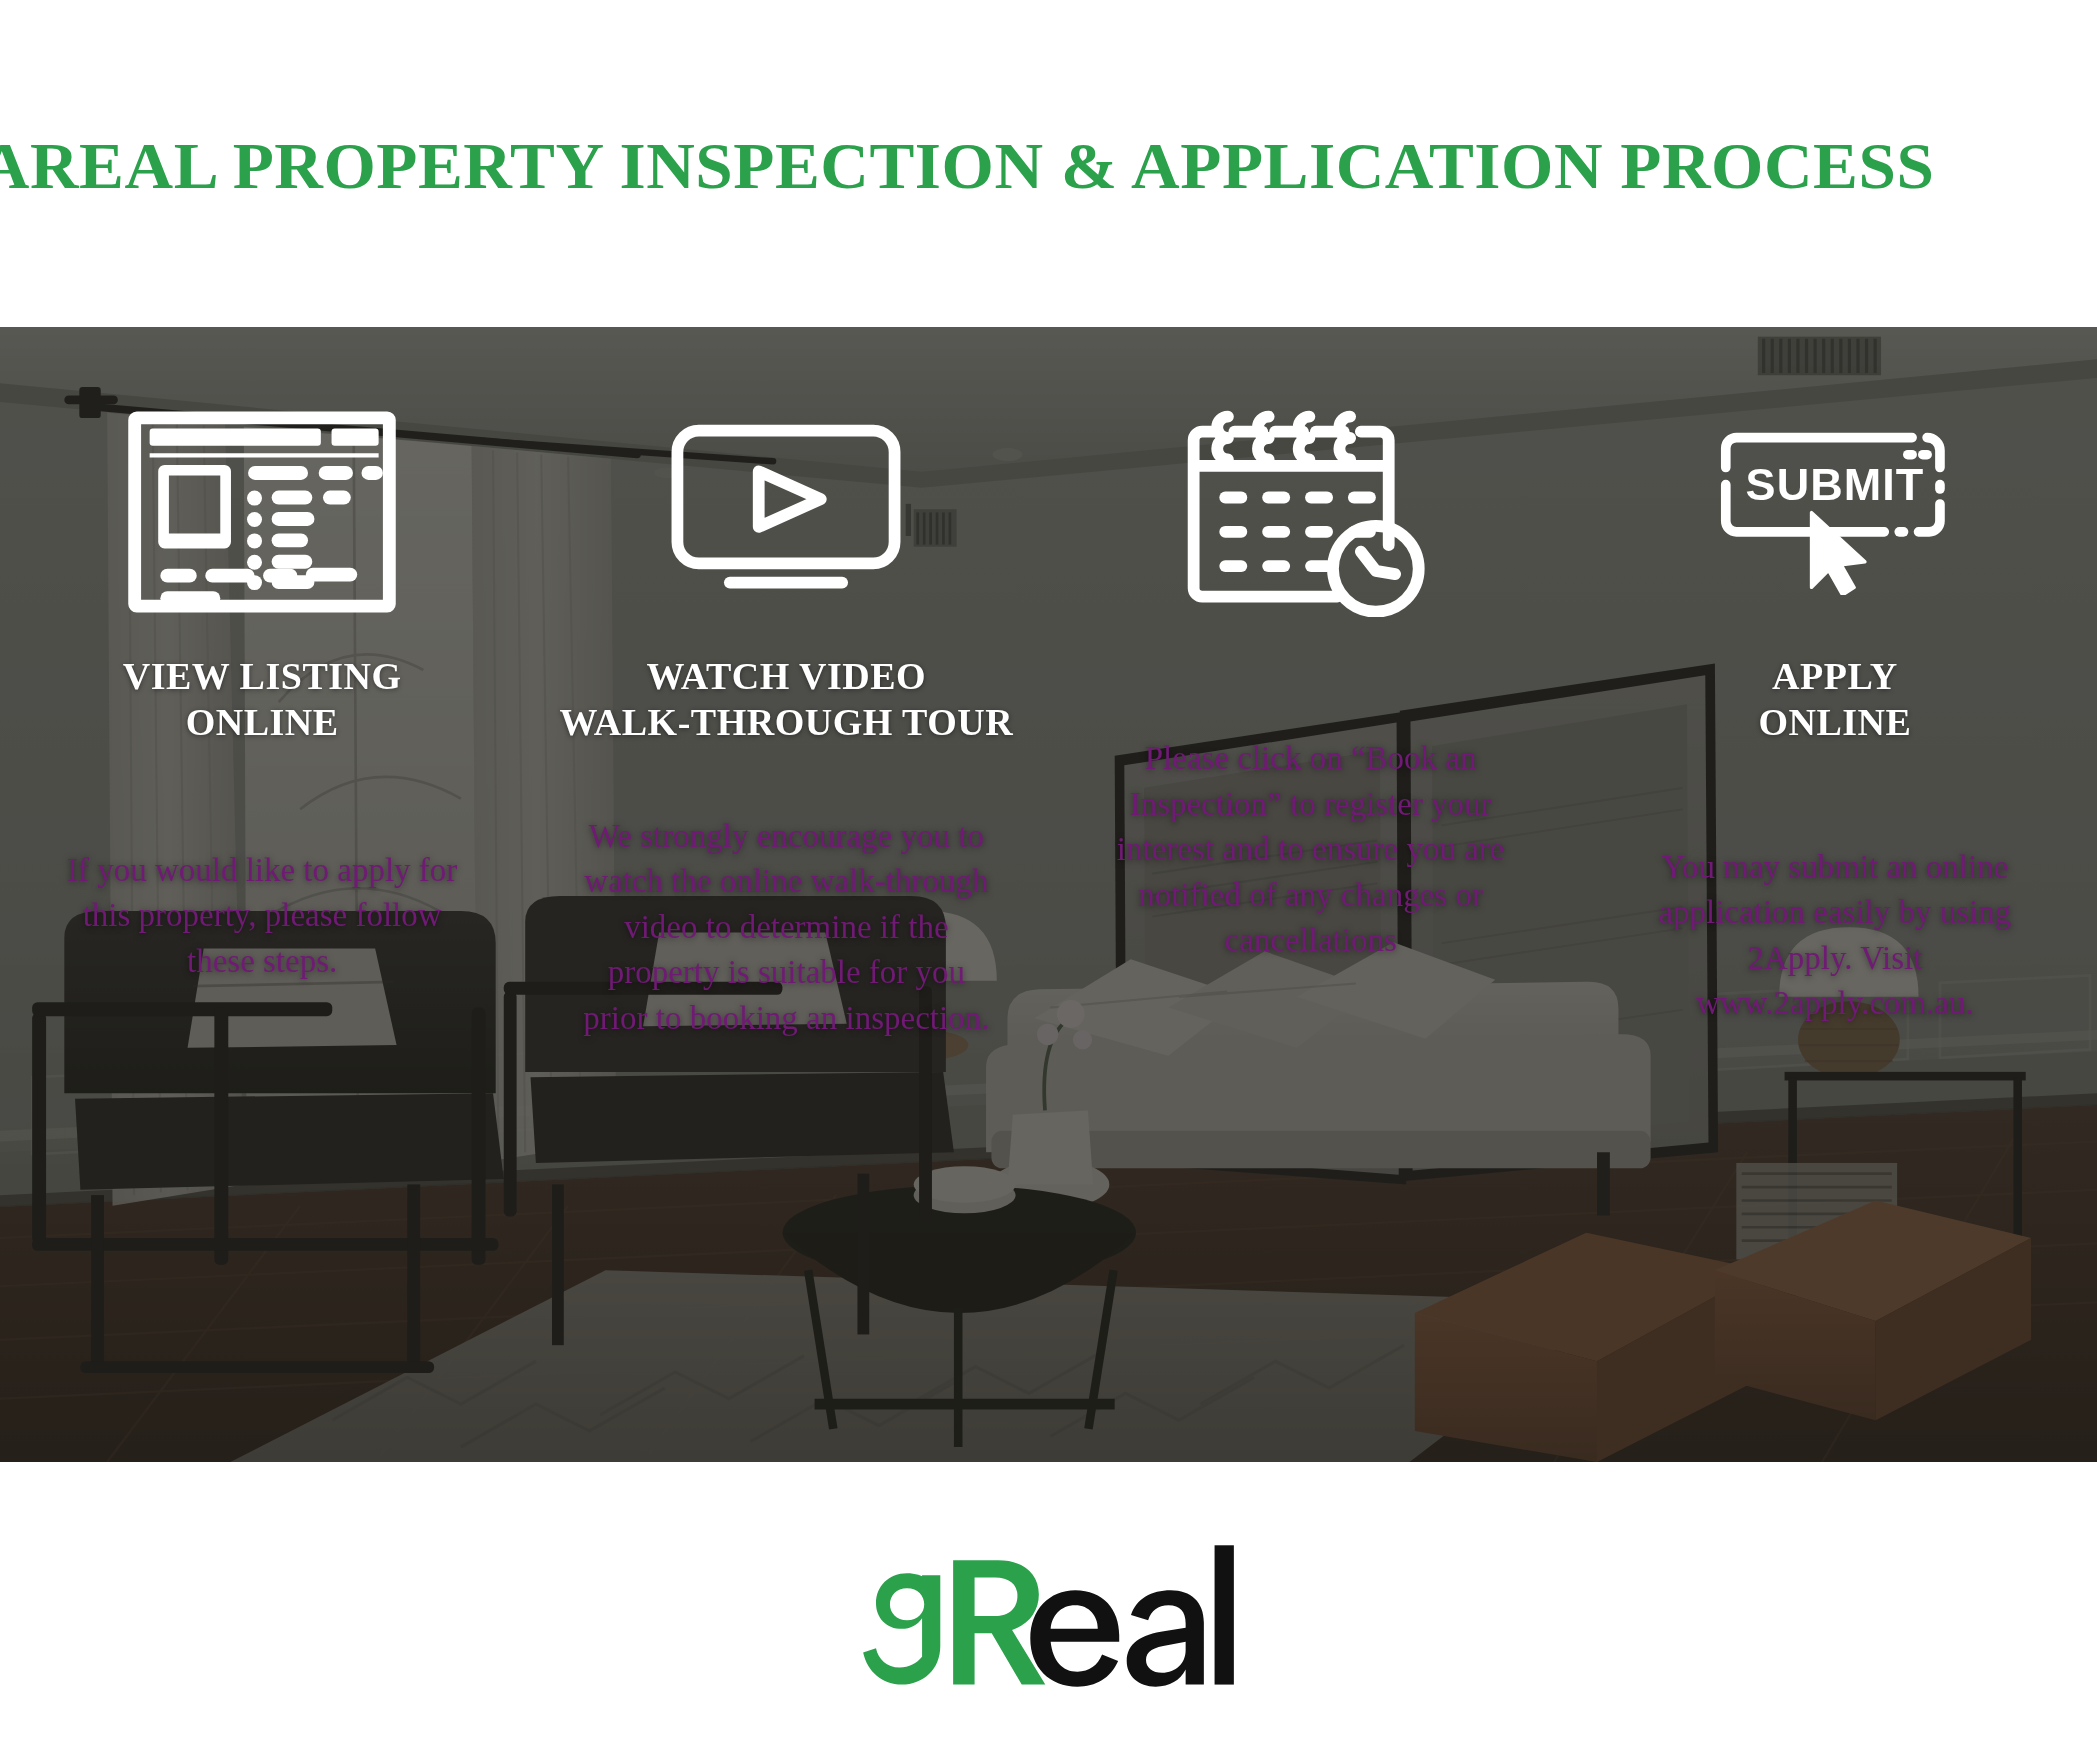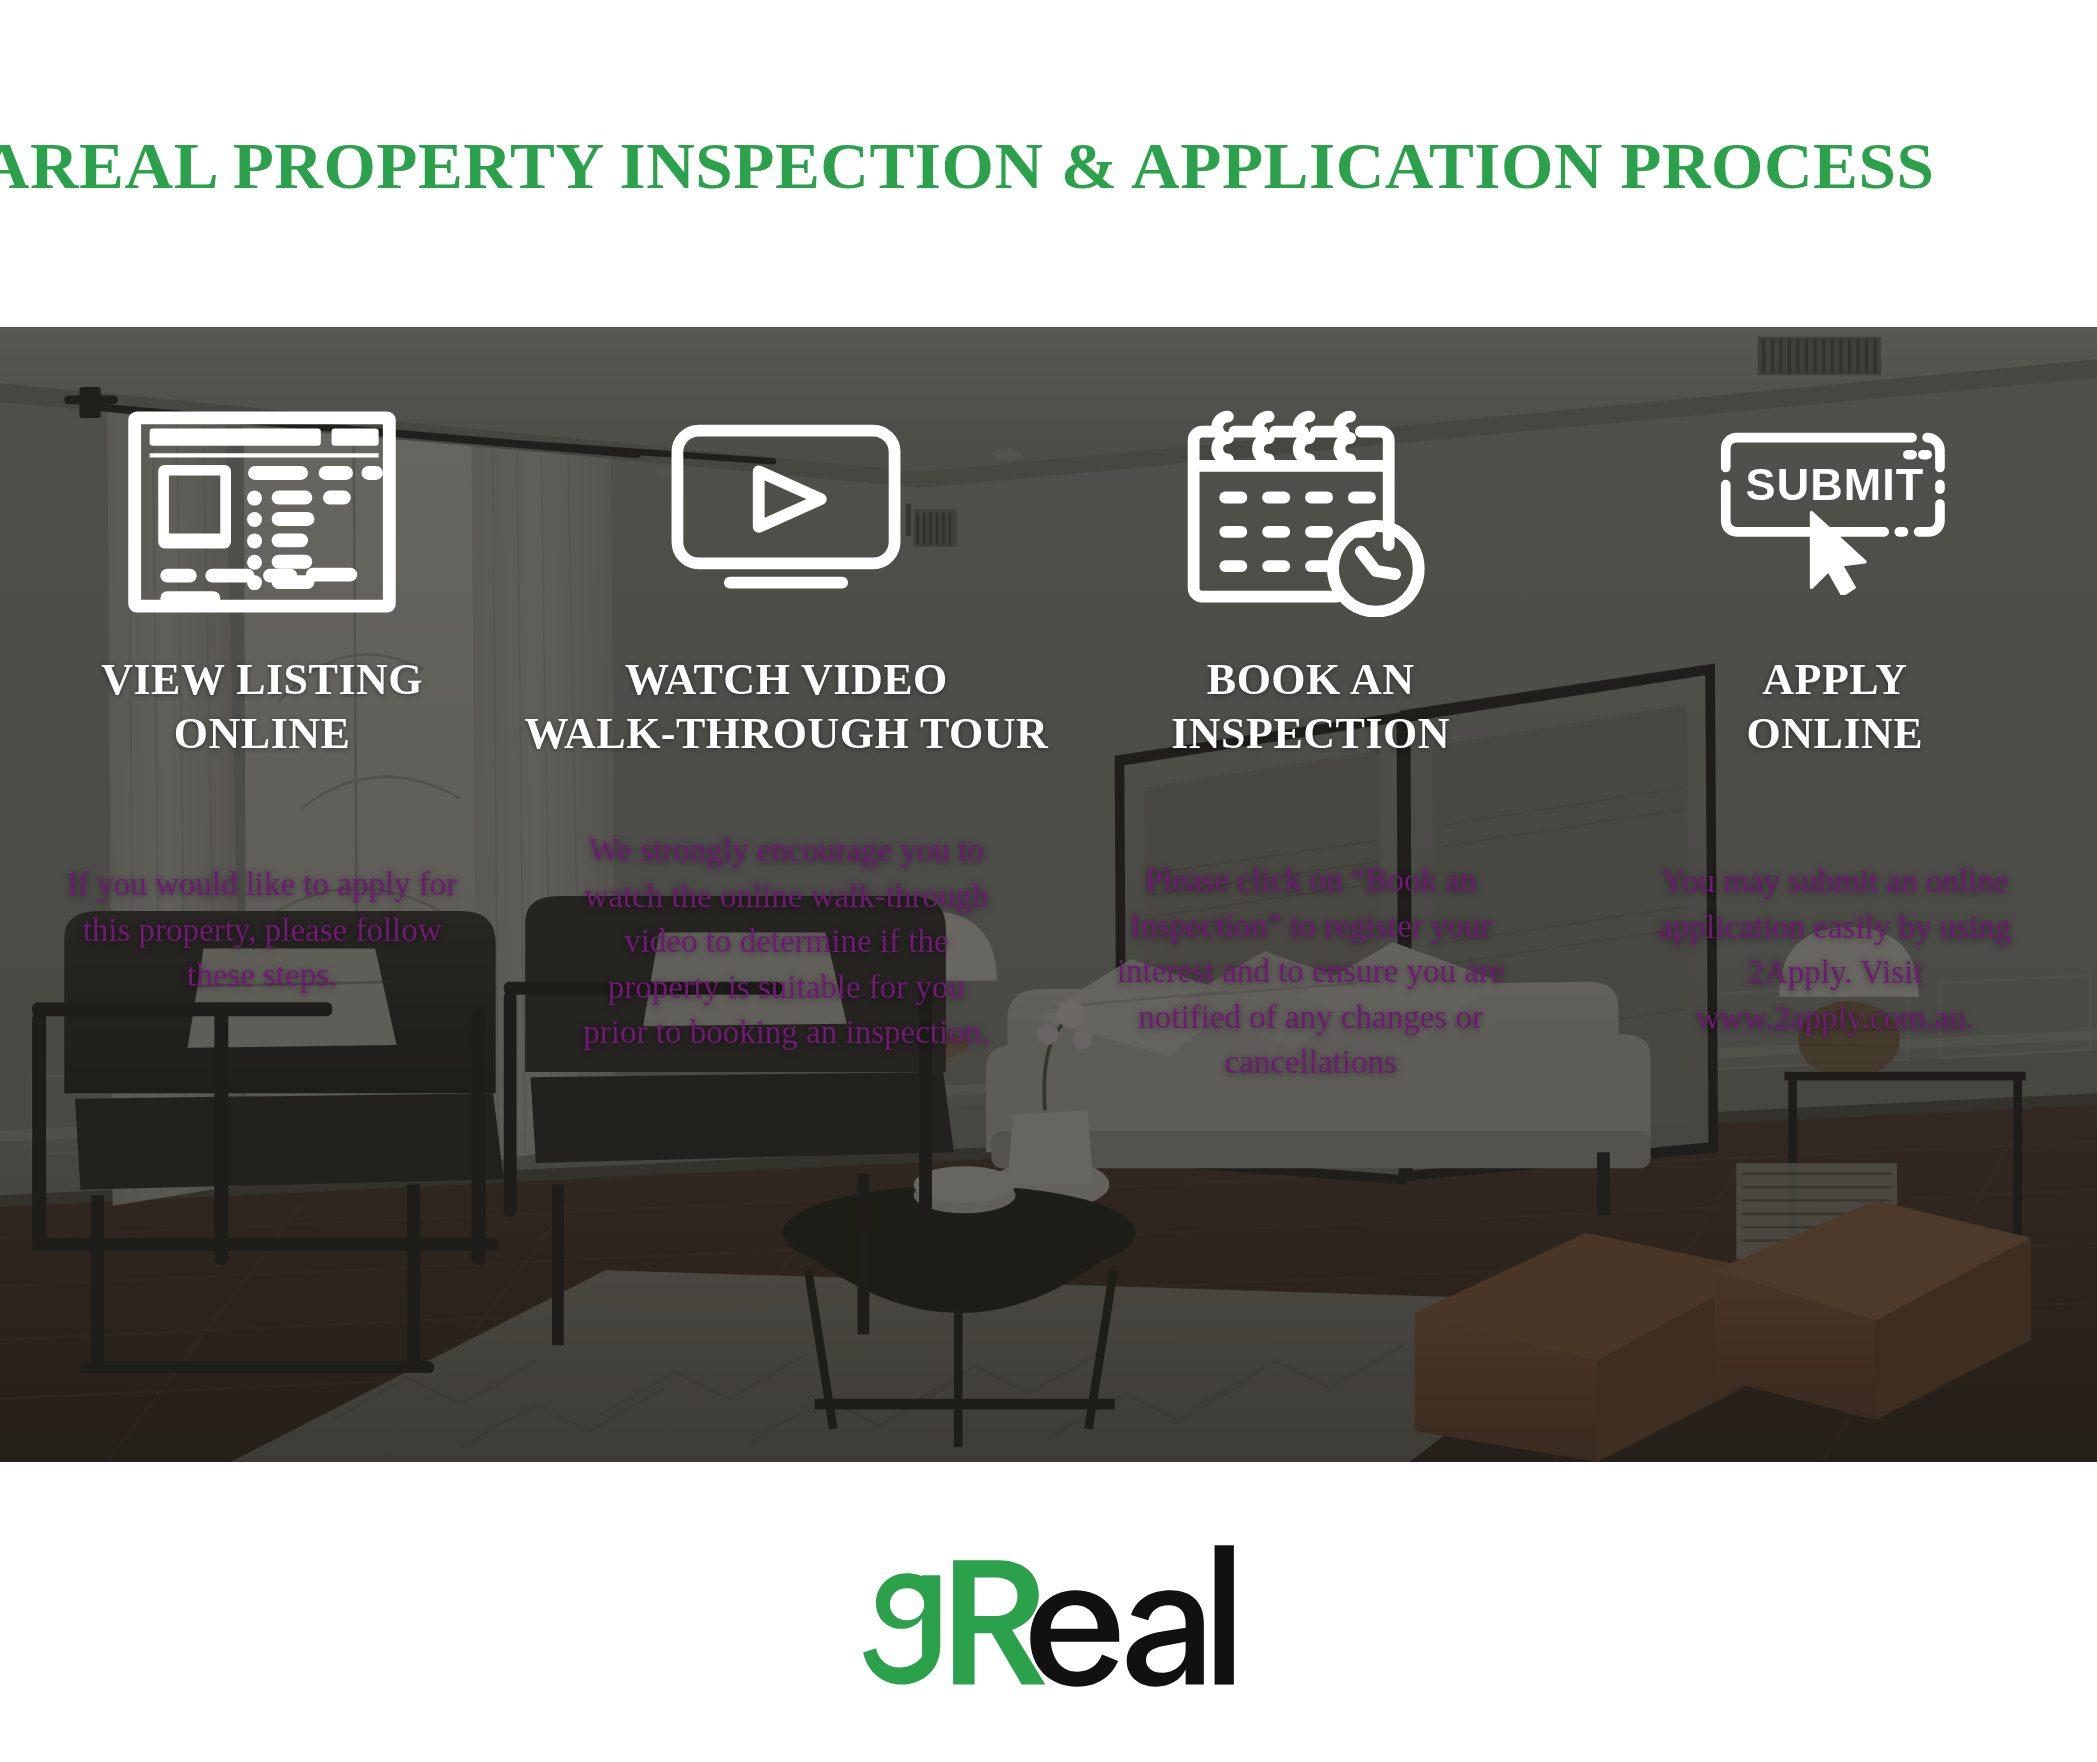--- a/index.html
+++ b/index.html
@@ -55,21 +55,21 @@
     padding-top:59px;
   }
   .col-icon{
     height:252px;
     display:flex;align-items:center;justify-content:center;
   }
   .col-heading{
     margin-top:15px;
     font-family:"Liberation Serif", serif;
     font-weight:bold;
-    font-size:44px;
+    font-size:38px;
     line-height:1.22;
     color:#ffffff;
     text-align:center;
     letter-spacing:0.5px;
     text-shadow:0 1.1px 5.4px rgba(0,0,0,0.45);
   }
   .col-body{
     margin-top:99px;
     width:78%;
     font-family:"Liberation Serif", serif;
@@ -471,24 +471,20 @@
           <rect x="32" y="142" width="26" height="11" rx="5.5"></rect>
           <rect x="72" y="142" width="26" height="11" rx="5.5"></rect>
           <rect x="112" y="142" width="26" height="11" rx="5.5"></rect>
         </g>
         <g fill="none" stroke="#ffffff" stroke-width="11" stroke-linecap="round" stroke-linejoin="round">
           <circle cx="178" cy="150" r="40"></circle>
           <path d="M164 134 L178 152 L196 155"></path>
         </g>
       </svg>
     </div>
-    <div class="col-heading">
-      <div>BOOK AN</div>
-      <div>INSPECTION</div>
-    </div>
     <div class="col-body">Please click on “Book an Inspection” to register your interest and to ensure you are notified of any changes or cancellations</div>
   </div>
 
   <div class="col">
     <div class="col-icon">
       <svg width="236" height="166" viewBox="0 0 220 155" xmlns="http://www.w3.org/2000/svg">
         <g fill="none" stroke="#ffffff" stroke-width="9" stroke-linecap="round" stroke-linejoin="round">
 
           <path d="M8 36 L8 18 a10 10 0 0 1 10 -10 L182 8"></path>
           <path d="M196 8 a12 12 0 0 1 12 12 L208 36"></path>

